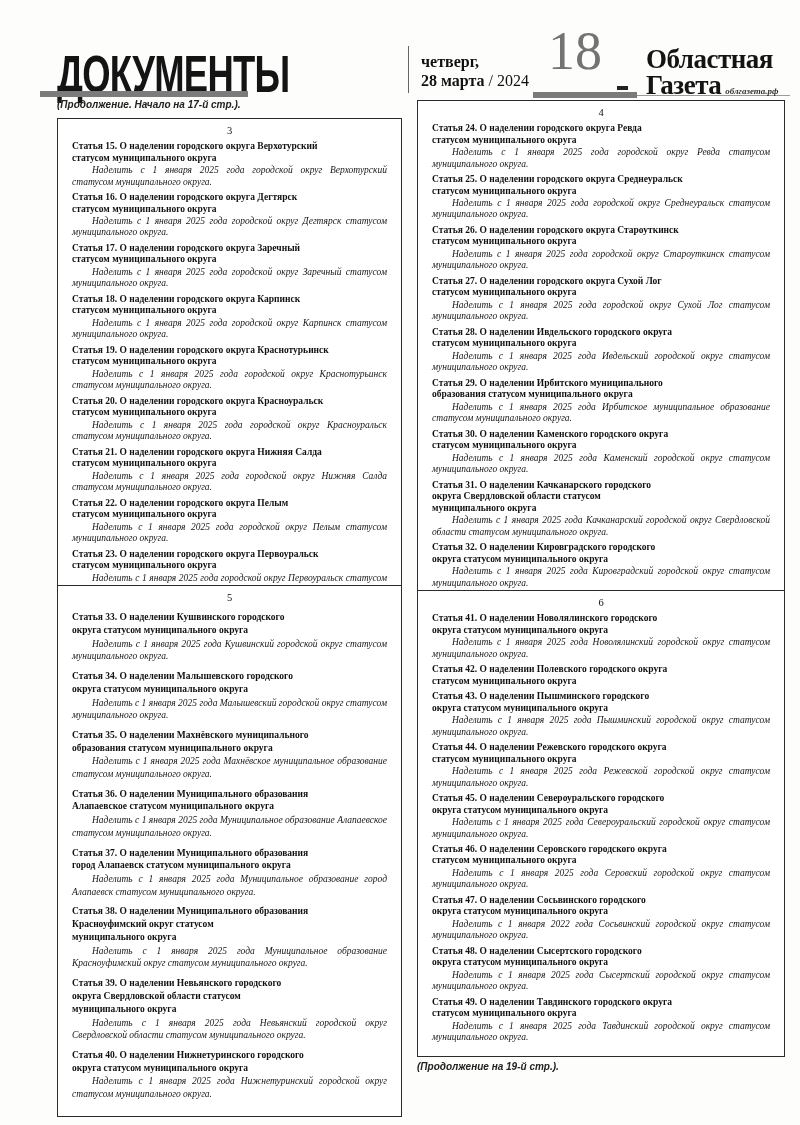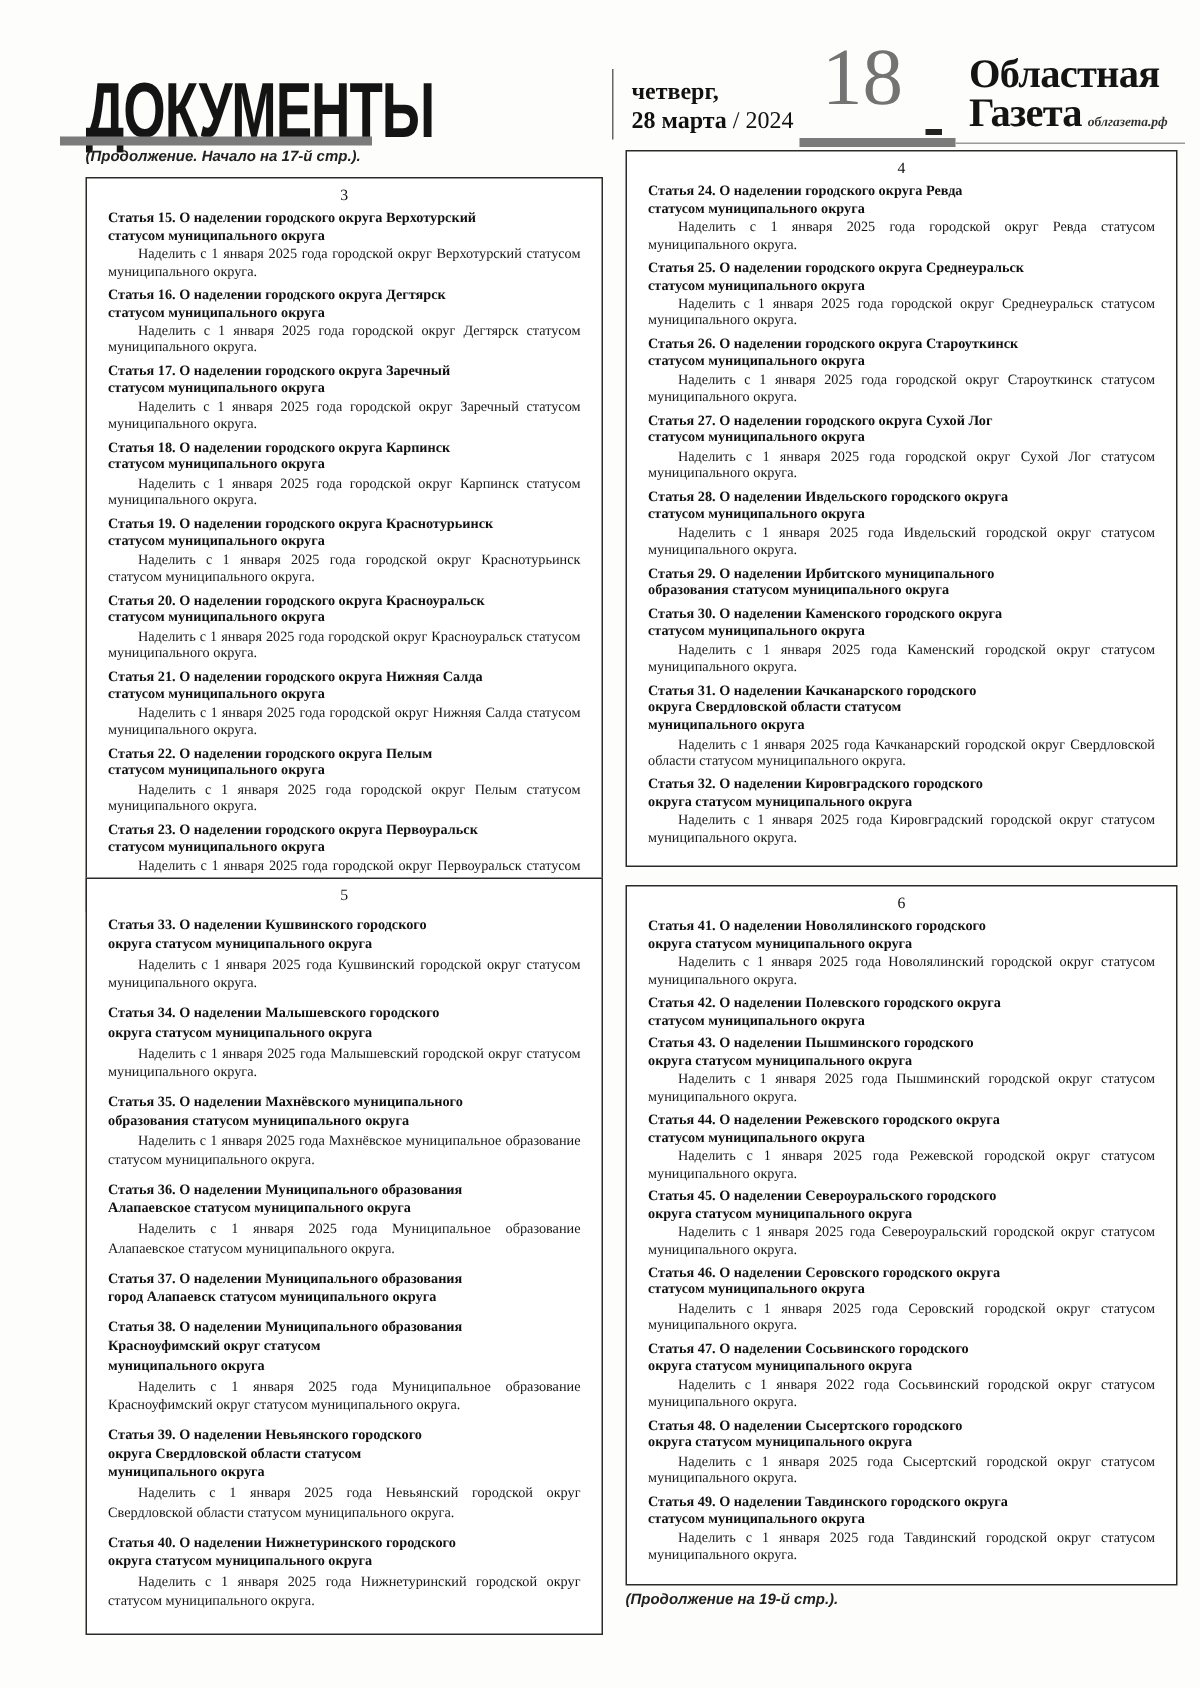--- a/index.html
+++ b/index.html
@@ -46,21 +46,21 @@
   }
   .header-thinline {
     position: absolute; left: 637px; top: 95px; width: 153px; height: 1px;
     background: #9a9a9a;
   }
   .logo-dash {
     position: absolute; left: 617px; top: 86px; width: 11px; height: 4px;
     background: #222;
   }
   .logo-block {
-    position: absolute; left: 646px; top: 36px;
+    position: absolute; left: 646px; top: 46px;
     font-family: "Liberation Serif", serif;
     font-weight: bold; color: #141414;
     font-size: 27px; line-height: 0.98; letter-spacing: -0.5px;
   }
   .logo-site {
     font-size: 9px; font-weight: bold; font-style: italic;
     letter-spacing: 0; margin-left: 4px; color: #333;
   }
 
   
@@ -89,21 +89,21 @@
     text-align: center; font-size: 10.5px; margin-bottom: 5px; color: #111;
   }
   .article { margin-bottom: 4px; }
   .article-title {
     font-weight: bold; text-align: left;
     font-size: 9.5px; line-height: 1.22;
     white-space: pre-line; margin-bottom: 1px; color: #111;
   }
   .article-body {
     font-size: 9.5px; line-height: 1.2;
-    text-align: justify; text-indent: 20px; color: #151515;
+    text-align: justify; text-indent: 20px; color: #151515; font-style: italic;
   }
   .box-5 .article { margin-bottom: 7px; }
   .box-5 .article-title { line-height: 1.35; }
   .box-5 .article-body { line-height: 1.33; }
   .box-5 .box-number { margin-bottom: 8px; }
 </style>
 </head>
 <body>
 
 <div class="page">
@@ -210,20 +210,21 @@
           <div class="article-body">Наделить с 1 января 2025 года городской округ Сухой Лог статусом муниципального округа.</div>
         </div>
         <div class="article">
           <div class="article-title">Статья 28. О наделении Ивдельского городского округа
 статусом муниципального округа</div>
           <div class="article-body">Наделить с 1 января 2025 года Ивдельский городской округ статусом муниципального округа.</div>
         </div>
         <div class="article">
           <div class="article-title">Статья 29. О наделении Ирбитского муниципального
 образования статусом муниципального округа</div>
+          <div class="article-body">Наделить с 1 января 2025 года Ирбитское муниципальное образование статусом муниципального округа.</div>
         </div>
         <div class="article">
           <div class="article-title">Статья 30. О наделении Каменского городского округа
 статусом муниципального округа</div>
           <div class="article-body">Наделить с 1 января 2025 года Каменский городской округ статусом муниципального округа.</div>
         </div>
         <div class="article">
           <div class="article-title">Статья 31. О наделении Качканарского городского
 округа Свердловской области статусом
 муниципального округа</div>
@@ -256,20 +257,21 @@
           <div class="article-body">Наделить с 1 января 2025 года Махнёвское муниципальное образование статусом муниципального округа.</div>
         </div>
         <div class="article">
           <div class="article-title">Статья 36. О наделении Муниципального образования
 Алапаевское статусом муниципального округа</div>
           <div class="article-body">Наделить с 1 января 2025 года Муниципальное образование Алапаевское статусом муниципального округа.</div>
         </div>
         <div class="article">
           <div class="article-title">Статья 37. О наделении Муниципального образования
 город Алапаевск статусом муниципального округа</div>
+          <div class="article-body">Наделить с 1 января 2025 года Муниципальное образование город Алапаевск статусом муниципального округа.</div>
         </div>
         <div class="article">
           <div class="article-title">Статья 38. О наделении Муниципального образования
 Красноуфимский округ статусом
 муниципального округа</div>
           <div class="article-body">Наделить с 1 января 2025 года Муниципальное образование Красноуфимский округ статусом муниципального округа.</div>
         </div>
         <div class="article">
           <div class="article-title">Статья 39. О наделении Невьянского городского
 округа Свердловской области статусом

